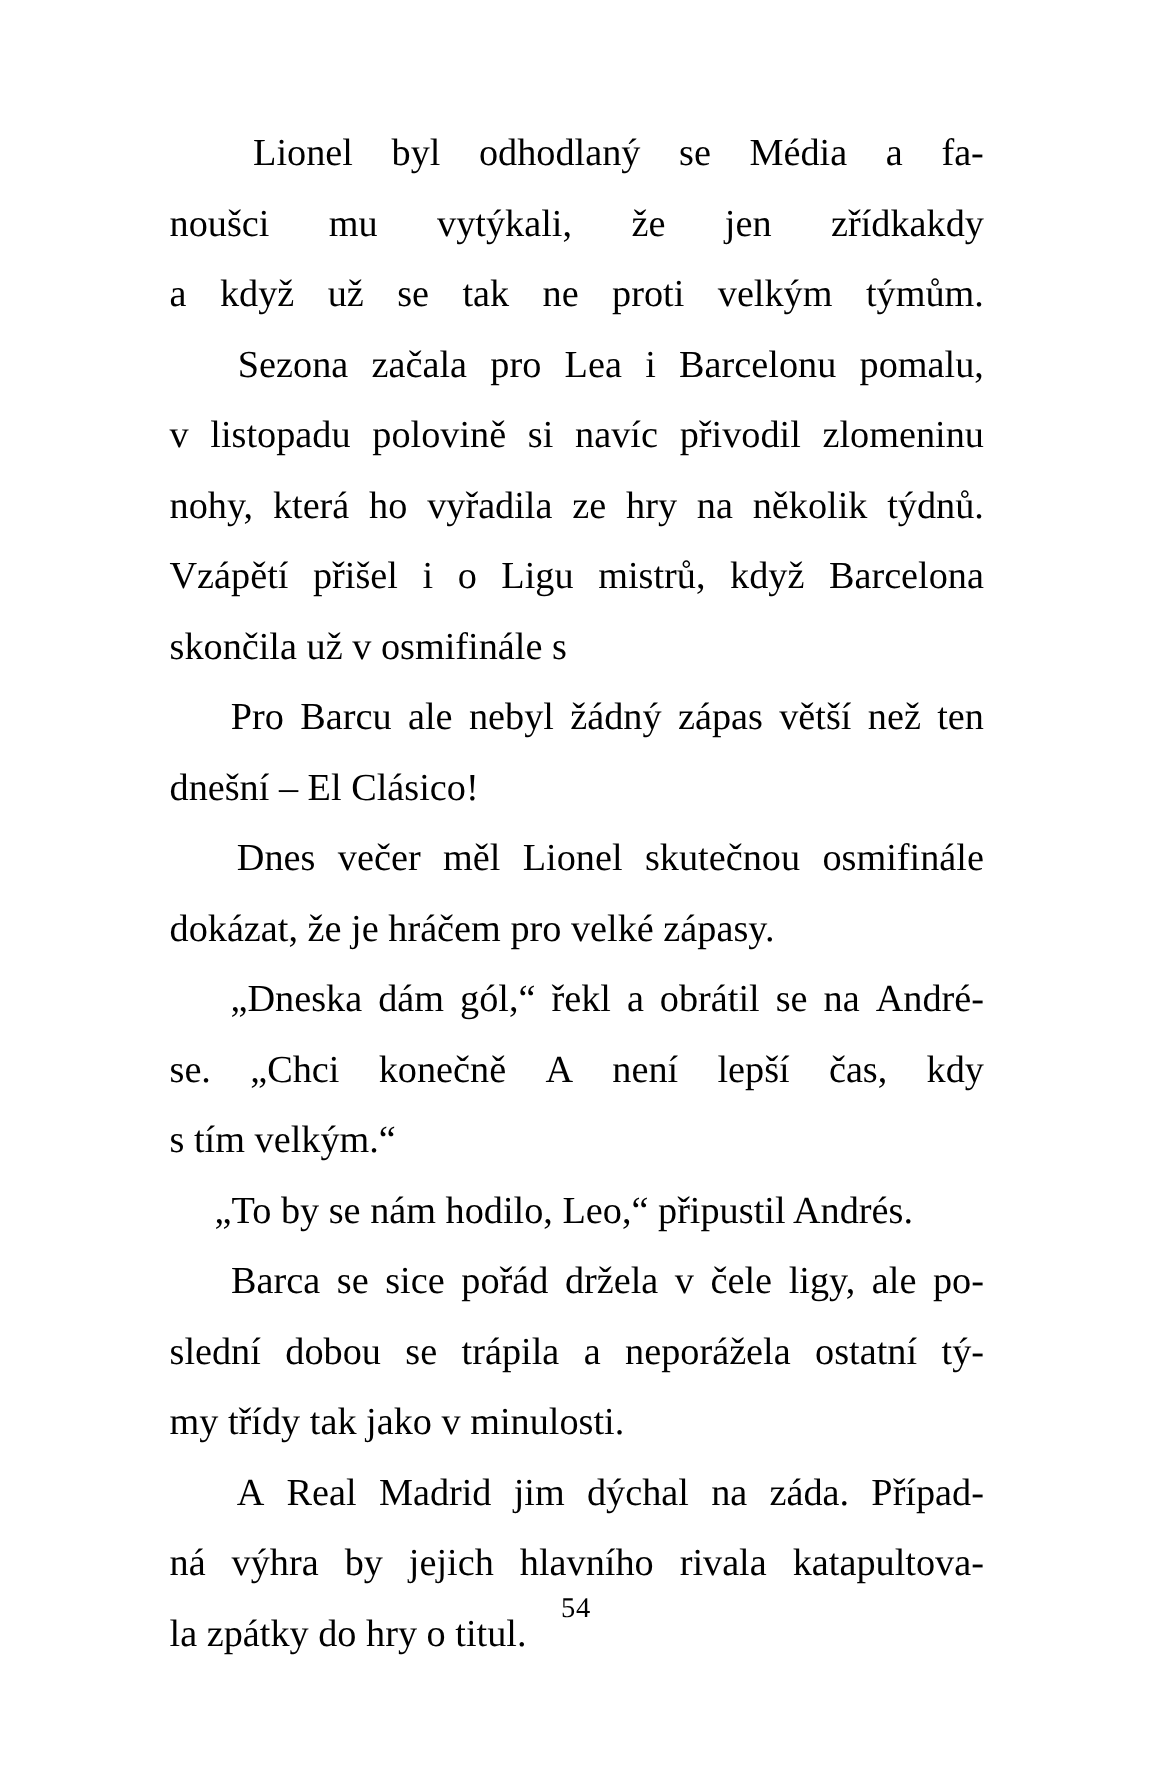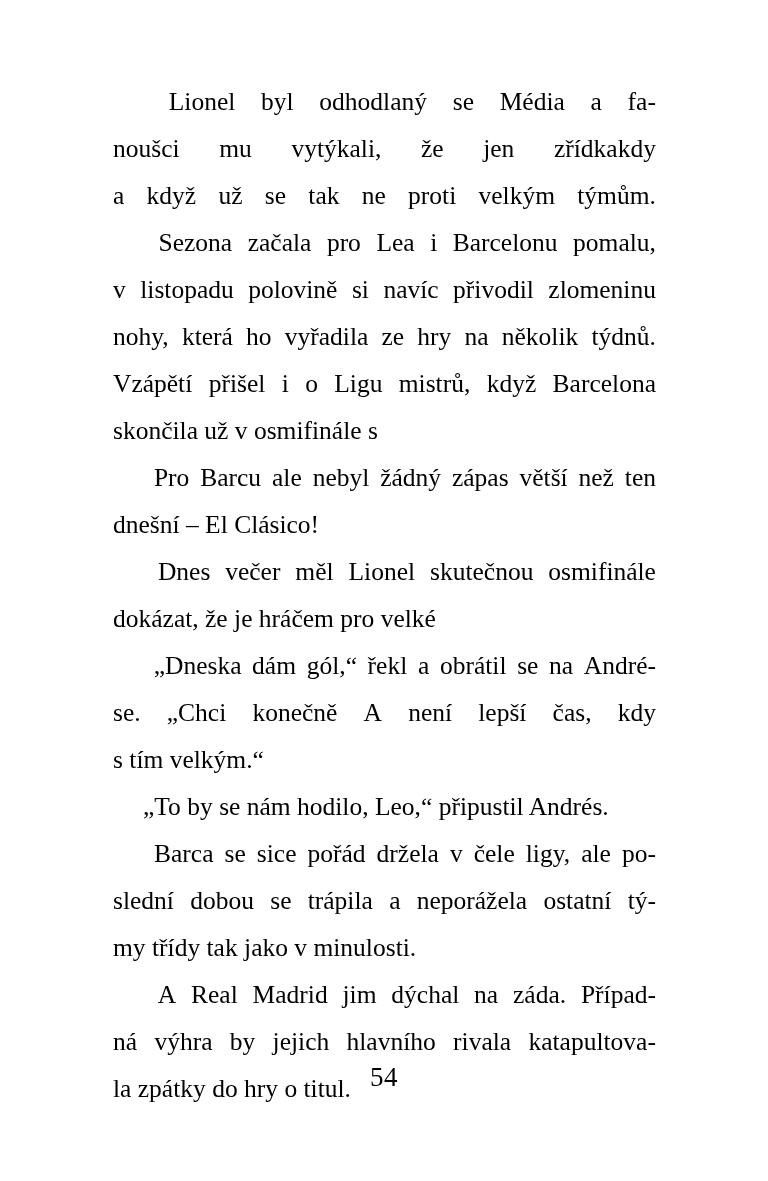--- a/index.html
+++ b/index.html
@@ -67,21 +67,21 @@
     content: " ";
     white-space: pre;
   }
 
   .page-number {
     position: absolute;
     left: 0;
     top: 1062px;
     width: 768px;
     text-align: center;
-    font-size: 27px;
+    font-size: 19px;
     letter-spacing: 0.5px;
   }
 </style>
 </head>
 <body>
 
 <div class="page">
 
   <div class="text-block">
       <div>
@@ -95,21 +95,21 @@
         <div class="line justify"><span class="w">nohy,</span><span class="w">která</span><span class="w">ho</span><span class="w">vyřadila</span><span class="w">ze</span><span class="w">hry</span><span class="w">na</span><span class="w">několik</span><span class="w">týdnů.</span></div>
         <div class="line justify"><span class="w">Vzápětí</span><span class="w">přišel</span><span class="w">i</span><span class="w">o</span><span class="w">Ligu</span><span class="w">mistrů,</span><span class="w">když</span><span class="w">Barcelona</span></div>
         <div class="line flush"><span class="w">skončila</span><span class="w">už</span><span class="w">v</span><span class="w">osmifinále</span><span class="w">s</span></div>
       </div>
       <div>
         <div class="line justify"><span class="indent"></span><span class="w">Pro</span><span class="w">Barcu</span><span class="w">ale</span><span class="w">nebyl</span><span class="w">žádný</span><span class="w">zápas</span><span class="w">větší</span><span class="w">než</span><span class="w">ten</span></div>
         <div class="line flush"><span class="w">dnešní</span><span class="w">–</span><span class="w">El</span><span class="w">Clásico!</span></div>
       </div>
       <div>
         <div class="line justify"><span class="indent"></span><span class="w">Dnes</span><span class="w">večer</span><span class="w">měl</span><span class="w">Lionel</span><span class="w">skutečnou</span><span class="w">osmifinále</span></div>
-        <div class="line flush"><span class="w">dokázat,</span><span class="w">že</span><span class="w">je</span><span class="w">hráčem</span><span class="w">pro</span><span class="w">velké</span></div>
+        <div class="line flush"><span class="w">dokázat,</span><span class="w">že</span><span class="w">je</span><span class="w">hráčem</span><span class="w">pro</span><span class="w">velké</span><span class="w">zápasy.</span></div>
       </div>
       <div>
         <div class="line justify"><span class="indent"></span><span class="w">„Dneska</span><span class="w">dám</span><span class="w">gól,“</span><span class="w">řekl</span><span class="w">a</span><span class="w">obrátil</span><span class="w">se</span><span class="w">na</span><span class="w">André-</span></div>
         <div class="line justify"><span class="w">se.</span><span class="w">„Chci</span><span class="w">konečně</span><span class="w">A</span><span class="w">není</span><span class="w">lepší</span><span class="w">čas,</span><span class="w">kdy</span></div>
         <div class="line flush"><span class="w">s</span><span class="w">tím</span><span class="w">velkým.“</span></div>
       </div>
       <div>
         <div class="line flush"><span class="indent"></span><span class="w">„To</span><span class="w">by</span><span class="w">se</span><span class="w">nám</span><span class="w">hodilo,</span><span class="w">Leo,“</span><span class="w">připustil</span><span class="w">Andrés.</span></div>
       </div>
       <div>

